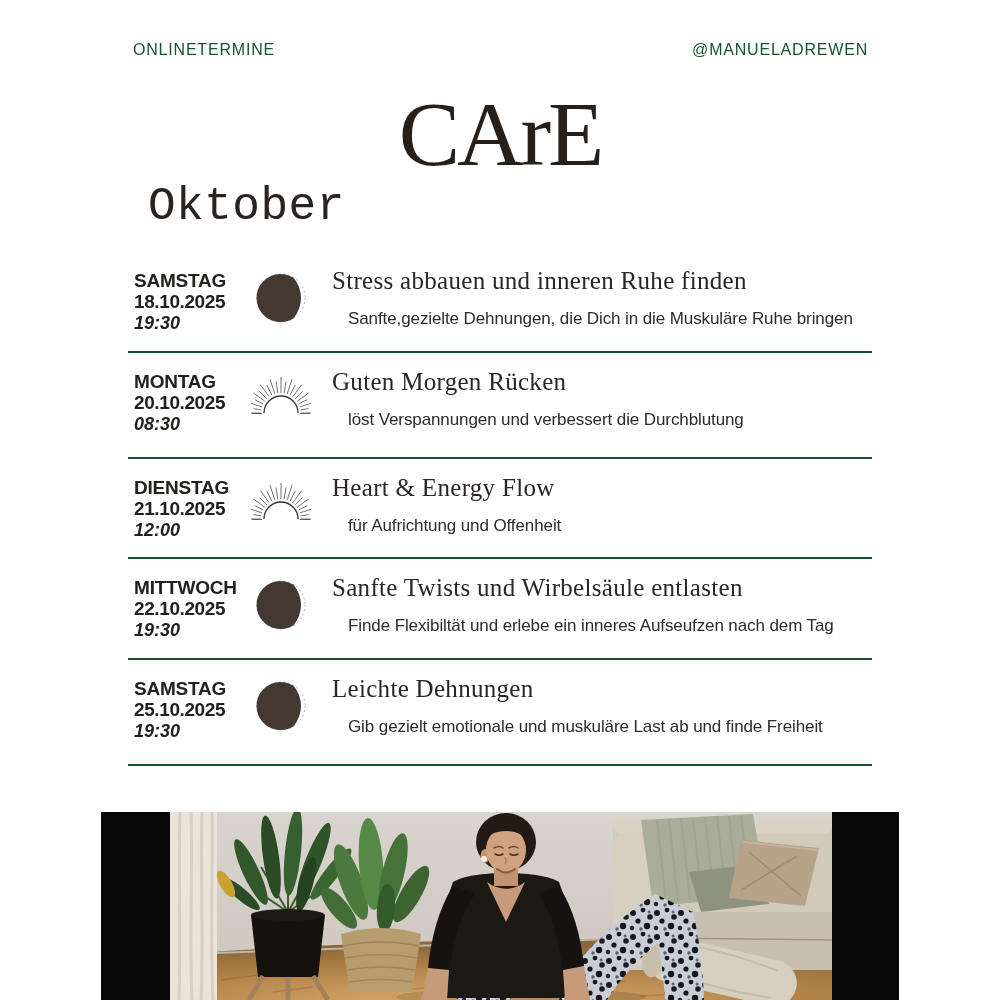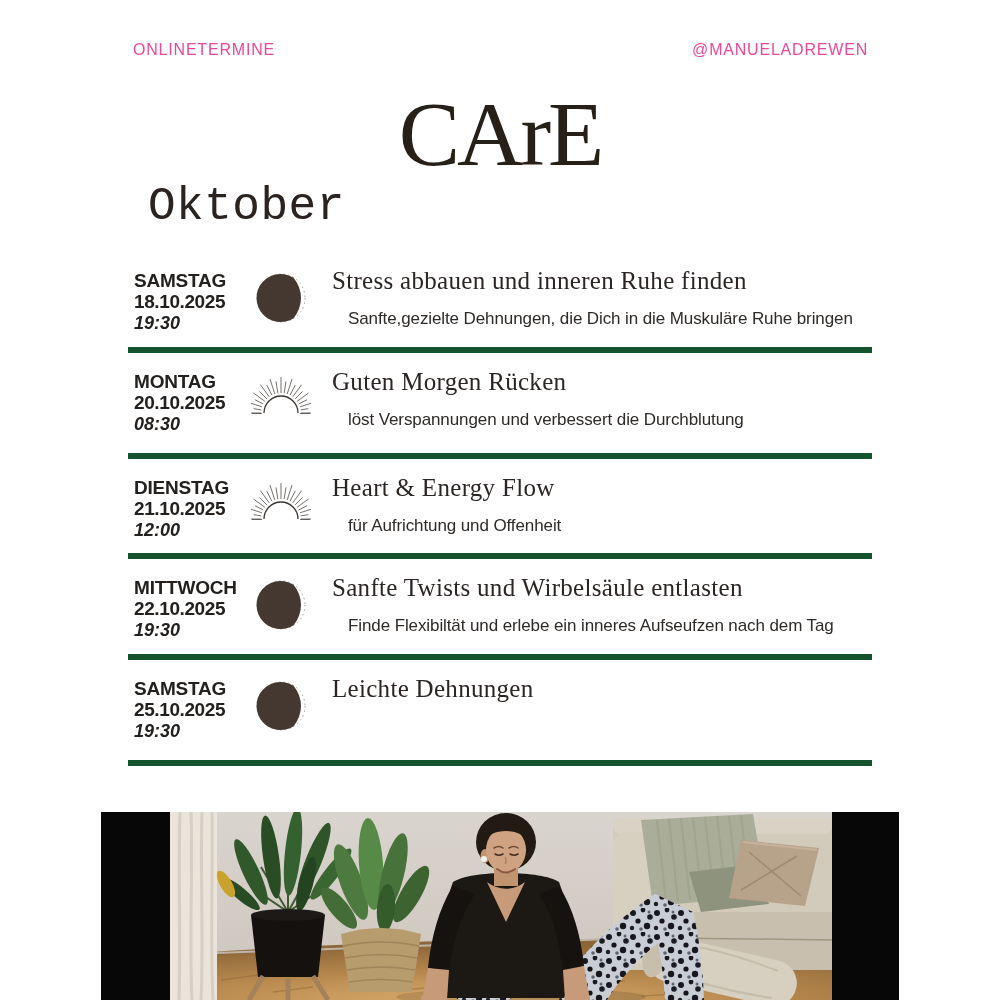--- a/index.html
+++ b/index.html
@@ -2,35 +2,35 @@
 <html><head>
 <meta charset="utf-8">
 <style>
   html,body{margin:0;padding:0;background:#ffffff;}
   .page{position:relative;width:1000px;height:1000px;background:#ffffff;overflow:hidden;
         font-family:"Liberation Sans",sans-serif;color:#262120;}
 
   
   .topbar{position:absolute;top:41px;left:133px;right:132px;display:flex;
           justify-content:space-between;align-items:flex-start;}
-  .topbar span{font-size:16px;letter-spacing:.8px;color:#ec4899;}
+  .topbar span{font-size:16px;letter-spacing:.8px;color:#14532d;}
 
   
   .care-title{position:absolute;top:88px;left:0;width:100%;text-align:center;
               font-family:"Liberation Serif",serif;font-weight:400;font-size:92px;
               line-height:1;letter-spacing:-3px;color:#272019;margin:0;}
 
   
   .month{position:absolute;top:166px;left:133px;margin:15px;
          font-family:Liberation Mono, monospace;font-weight:400;font-size:46px;
          color:#2a2320;letter-spacing:.5px;text-align:center;}
 
   
   .schedule{position:absolute;top:252px;left:128px;width:744px;}
-  .row{display:flex;align-items:flex-start;border-bottom:6px solid #14532d;
+  .row{display:flex;align-items:flex-start;border-bottom:2px solid #14532d;
        box-sizing:border-box;padding:16px 0 0 6px;}
   .row:nth-child(1){min-height:101px;}
   .row:nth-child(2){min-height:106px;}
   .row:nth-child(3){min-height:100px;}
   .row:nth-child(4){min-height:101px;}
   .row:nth-child(5){min-height:106px;}
 
   .day-col{width:112px;flex:none;padding-top:2px;}
   .day-col .day{font-size:19px;font-weight:700;letter-spacing:-.2px;line-height:1.12;color:#23201e;}
   .day-col .date{font-size:19px;font-weight:700;letter-spacing:-.4px;line-height:1.12;color:#23201e;}
@@ -195,20 +195,21 @@
         <div class="time">19:30</div>
       </div>
       <div class="icon-col">
         <svg width="60" height="60" viewBox="0 0 60 60">
           <circle cx="30" cy="30" r="24" fill="none" stroke="#9a8e83" stroke-width="1" stroke-dasharray="1.4 3.2"></circle>
           <path d="M42.5,9.8 A24,24 0 1 0 42.5,50.2 A31,31 0 0 0 42.5,9.8 Z" fill="#453830"></path>
         </svg>
       </div>
       <div class="text-col">
         <h3>Leichte Dehnungen</h3>
+        <p>Gib gezielt emotionale und muskuläre Last ab und finde Freiheit</p>
       </div>
     </article>
 
   </section>
 
   <figure class="photo-wrap" style="margin:0">
     <svg viewBox="0 0 798 188" preserveAspectRatio="none">
       <defs>
         <clipPath id="frame">
             <rect x="69" y="0" width="662" height="188"></rect>

